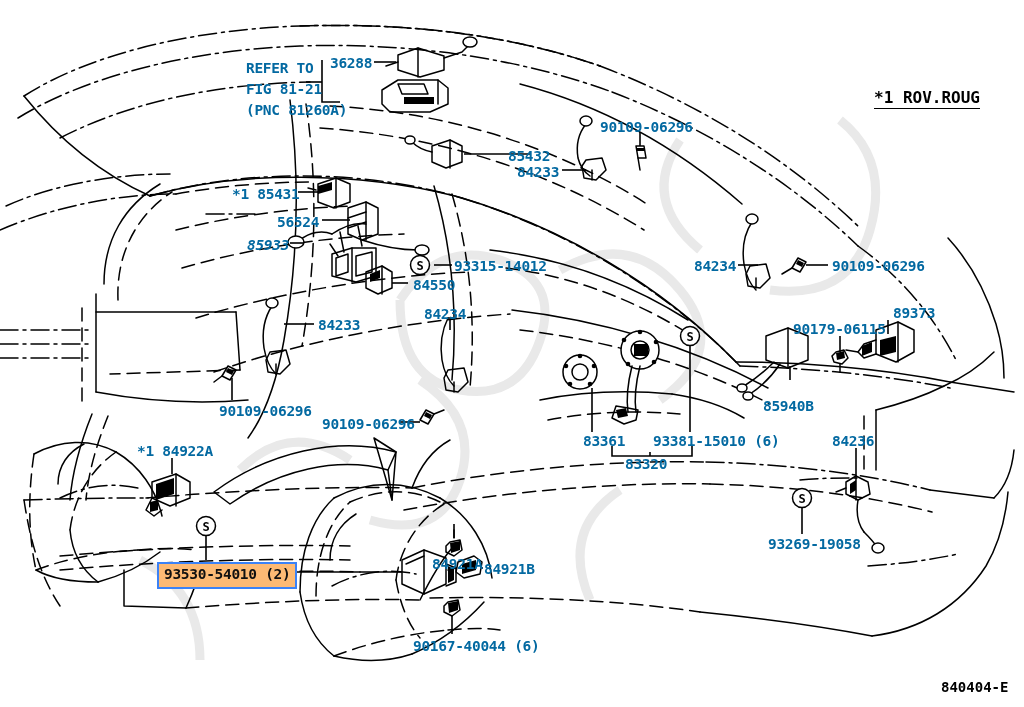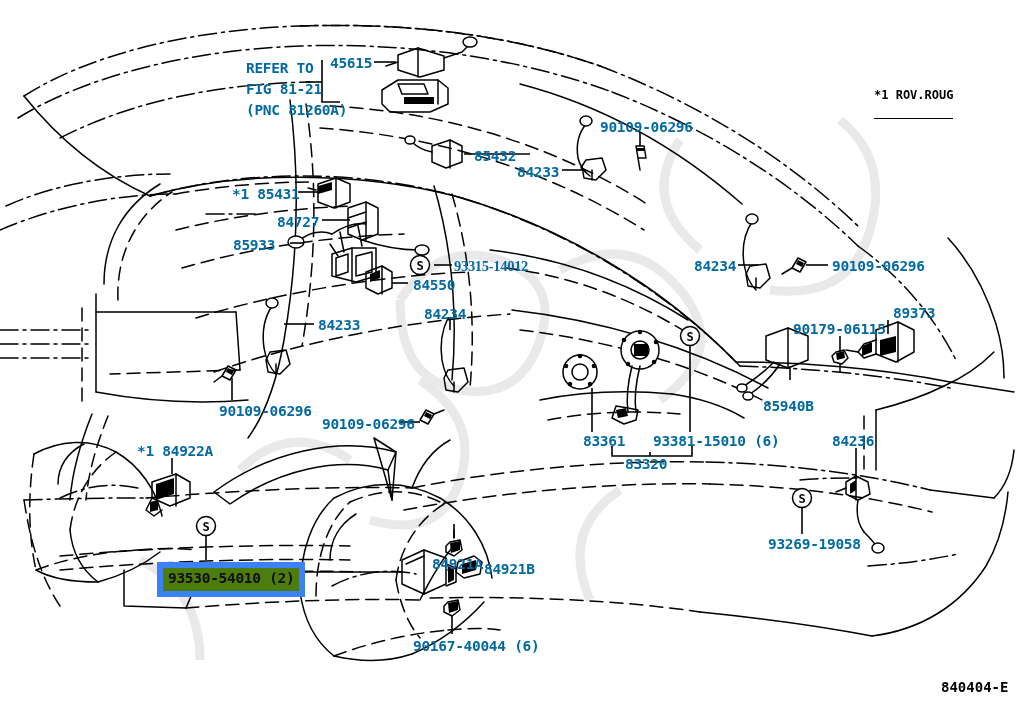--- a/index.html
+++ b/index.html
@@ -3,23 +3,23 @@
 <meta charset="utf-8">
 <title>Parts Diagram</title>
 <style>
   html,body{margin:0;padding:0;background:#ffffff;}
   body{width:1024px;height:707px;overflow:hidden;font-family:"DejaVu Sans Mono","Liberation Mono",monospace;}
   #stage{position:relative;width:1024px;height:707px;background:#fff;}
   #art{position:absolute;left:0;top:0;width:1024px;height:707px;}
   .lbl{position:absolute;white-space:pre;font-family:"DejaVu Sans Mono","Liberation Mono",monospace;
        font-size:14.5px;font-weight:bold;color:#0369a1;letter-spacing:-0.3px;line-height:1.35;}
   .lbl.multi{line-height:1.45;}
-  .hl{background:#4d7c0f;border:6px solid #3b82f6;padding:1px 5px 2px 5px;color:#101010;}
+  .hl{background:#fdba74;border:2px solid #3b82f6;padding:1px 5px 2px 5px;color:#101010;}
   .code{position:absolute;font-size:14px;font-weight:bold;}
-  .note{position:absolute;font-size:12px;font-weight:bold;border-bottom:1px solid #000;padding-bottom:16px;}
+  .note{position:absolute;font-size:16px;font-weight:bold;border-bottom:1px solid #000;padding-bottom:1px;}
 </style>
 </head>
 <body>
 
 <div id="stage">
 
   <svg id="art" viewBox="0 0 1024 707">
     <defs>
       <style>
         .s{fill:none;stroke:#000;stroke-width:1.5;stroke-linecap:round;stroke-linejoin:round;}
@@ -449,28 +449,28 @@
       <text x="690" y="341" text-anchor="middle" font-family="DejaVu Sans Mono, monospace" font-size="12" font-weight="bold">S</text>
       <text x="206" y="531" text-anchor="middle" font-family="DejaVu Sans Mono, monospace" font-size="12" font-weight="bold">S</text>
       <text x="802" y="503" text-anchor="middle" font-family="DejaVu Sans Mono, monospace" font-size="12" font-weight="bold">S</text>
     </g>
   </svg>
 
   <div class="lbl multi" style="left:246px;top:58px;"><span>REFER TO</span>
 <span>FIG 81-21</span>
 <span>(PNC 81260A)</span></div>
 
-  <div class="lbl" style="left:330px;top:54px;">45615</div>
-  <div class="lbl" style="left:474px;top:147px;">85432</div>
+  <div class="lbl" style="left:330px;top:54px;">36288</div>
+  <div class="lbl" style="left:508px;top:147px;">85432</div>
   <div class="lbl" style="left:517px;top:163px;">84233</div>
   <div class="lbl" style="left:600px;top:118px;">90109-06296</div>
   <div class="lbl" style="left:232px;top:185px;">*1 85431</div>
-  <div class="lbl" style="left:277px;top:213px;">84727</div>
-  <div class="lbl" style="left:233px;top:236px;">85933</div>
-  <div class="lbl" style="left:454px;top:257px;font-family:Liberation Serif, serif;">93315-14012</div>
+  <div class="lbl" style="left:277px;top:213px;">56524</div>
+  <div class="lbl" style="left:247px;top:236px;font-style:italic;">85933</div>
+  <div class="lbl" style="left:454px;top:257px;">93315-14012</div>
   <div class="lbl" style="left:413px;top:276px;">84550</div>
   <div class="lbl" style="left:424px;top:305px;">84234</div>
   <div class="lbl" style="left:318px;top:316px;">84233</div>
   <div class="lbl" style="left:694px;top:257px;">84234</div>
   <div class="lbl" style="left:832px;top:257px;">90109-06296</div>
   <div class="lbl" style="left:866px;top:304px;margin-left:27px;">89373</div>
   <div class="lbl" style="left:793px;top:320px;">90179-06115</div>
   <div class="lbl" style="left:763px;top:381px;margin-top:16px;">85940B</div>
   <div class="lbl" style="left:219px;top:402px;">90109-06296</div>
   <div class="lbl" style="left:322px;top:415px;">90109-06296</div>

